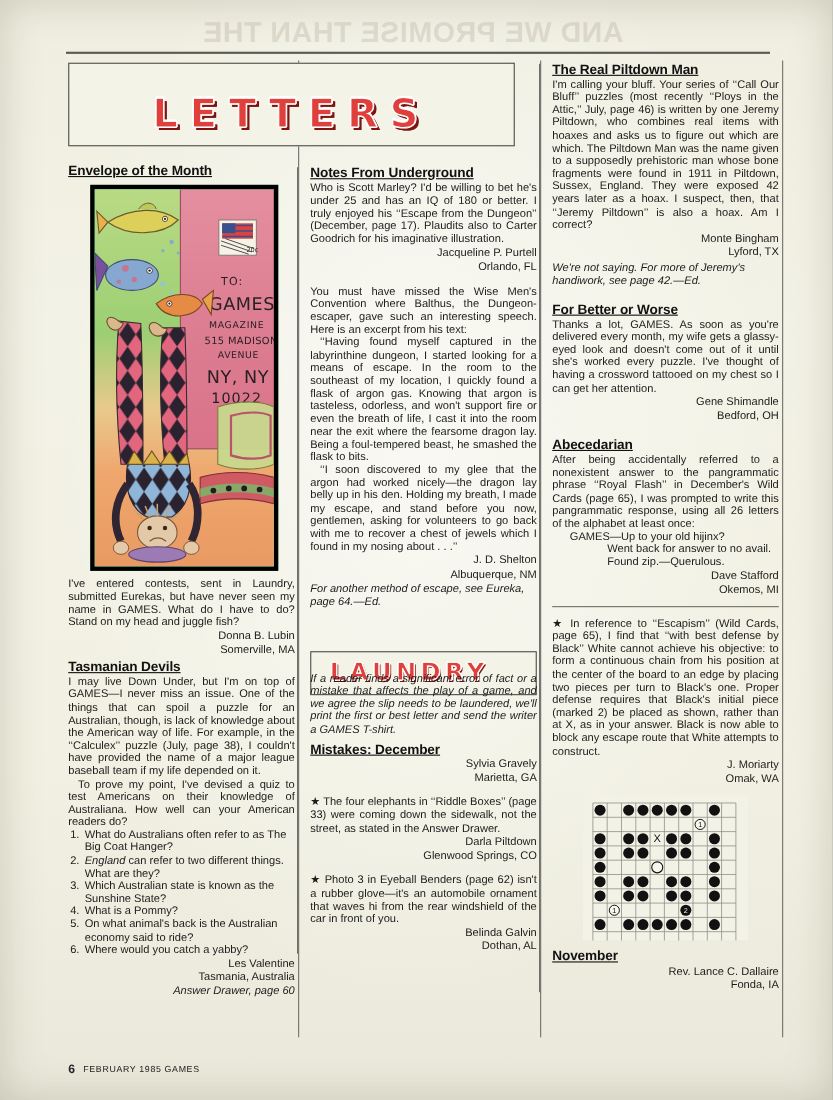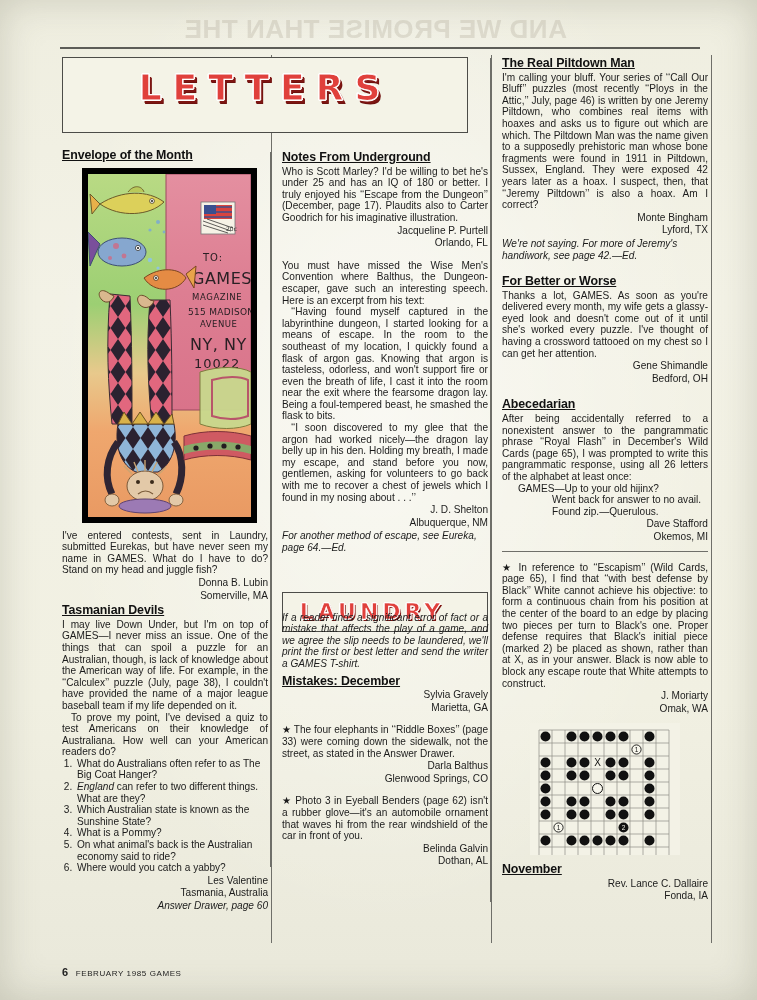--- a/index.html
+++ b/index.html
@@ -121,21 +121,21 @@
     top: 57px;
     width: 406px;
     height: 76px;
     border: 1.6px solid #4c4c48;
     background: #f4f3e7;
     box-sizing: border-box;
   }
   .letters-word {
     position: absolute;
     left: 62px;
-    top: 67px;
+    top: 83px;
     width: 406px;
     text-align: center;
     font-family: "DejaVu Sans", sans-serif;
     font-weight: bold;
     font-size: 36px;
     letter-spacing: 11px;
     color: #e0403c;
     text-shadow:
       1px 0 0 #fff, -1px 0 0 #fff, 0 1px 0 #fff, 0 -1px 0 #fff,
       2.5px 3px 0 #7e1512, 3px 3.5px 0 #6d110f;
@@ -171,21 +171,21 @@
     -webkit-text-stroke: 0.7px #ffffff;
     user-select: none;
   }
 
   
   .env-wrap {
     position: relative;
     width: 163px;
     height: 343px;
     margin: 6px 0 7px 20px;
-    border: 6px solid #000000;
+    border: 4px solid #000000;
     overflow: hidden;
     background: #86efac;
   }
   .env-svg { display:block; width:100%; height:100%; }
 
   
   .board-wrap {
     margin: 9px 0 9px 0;
     display: flex;
     justify-content: center;
@@ -417,21 +417,21 @@
 
     <div style="height:58px"></div>
 
     <p class="ital">If a reader finds a significant error of fact or a mistake that affects the play of a game, and we agree the slip needs to be laundered, we'll print the first or best letter and send the writer a GAMES T-shirt.</p>
     <div class="gap-sm"></div>
     <h2 class="sect">Mistakes: December</h2>
     <p class="sig">Sylvia Gravely</p>
     <p class="sig">Marietta, GA</p>
     <div class="gap"></div>
     <p>★ The four elephants in ‘‘Riddle Boxes’’ (page 33) were coming down the sidewalk, not the street, as stated in the Answer Drawer.</p>
-    <p class="sig">Darla Balthus</p>
+    <p class="sig">Darla Piltdown</p>
     <p class="sig">Glenwood Springs, CO</p>
     <div class="gap"></div>
     <p>★ Photo 3 in Eyeball Benders (page 62) isn't a rubber glove—it's an automobile ornament that waves hi from the rear windshield of the car in front of you.</p>
     <p class="sig">Belinda Galvin</p>
     <p class="sig">Dothan, AL</p>
   </div>
 
   <div class="col col-right" style="top:58px;">
     <h2 class="sect">The Real Piltdown Man</h2>
     <p>I'm calling your bluff. Your series of ‘‘Call Our Bluff’’ puzzles (most recently ‘‘Ploys in the Attic,’’ July, page 46) is written by one Jeremy Piltdown, who combines real items with hoaxes and asks us to figure out which are which. The Piltdown Man was the name given to a supposedly prehistoric man whose bone fragments were found in 1911 in Piltdown, Sussex, England. They were exposed 42 years later as a hoax. I suspect, then, that ‘‘Jeremy Piltdown’’ is also a hoax. Am I correct?</p>

